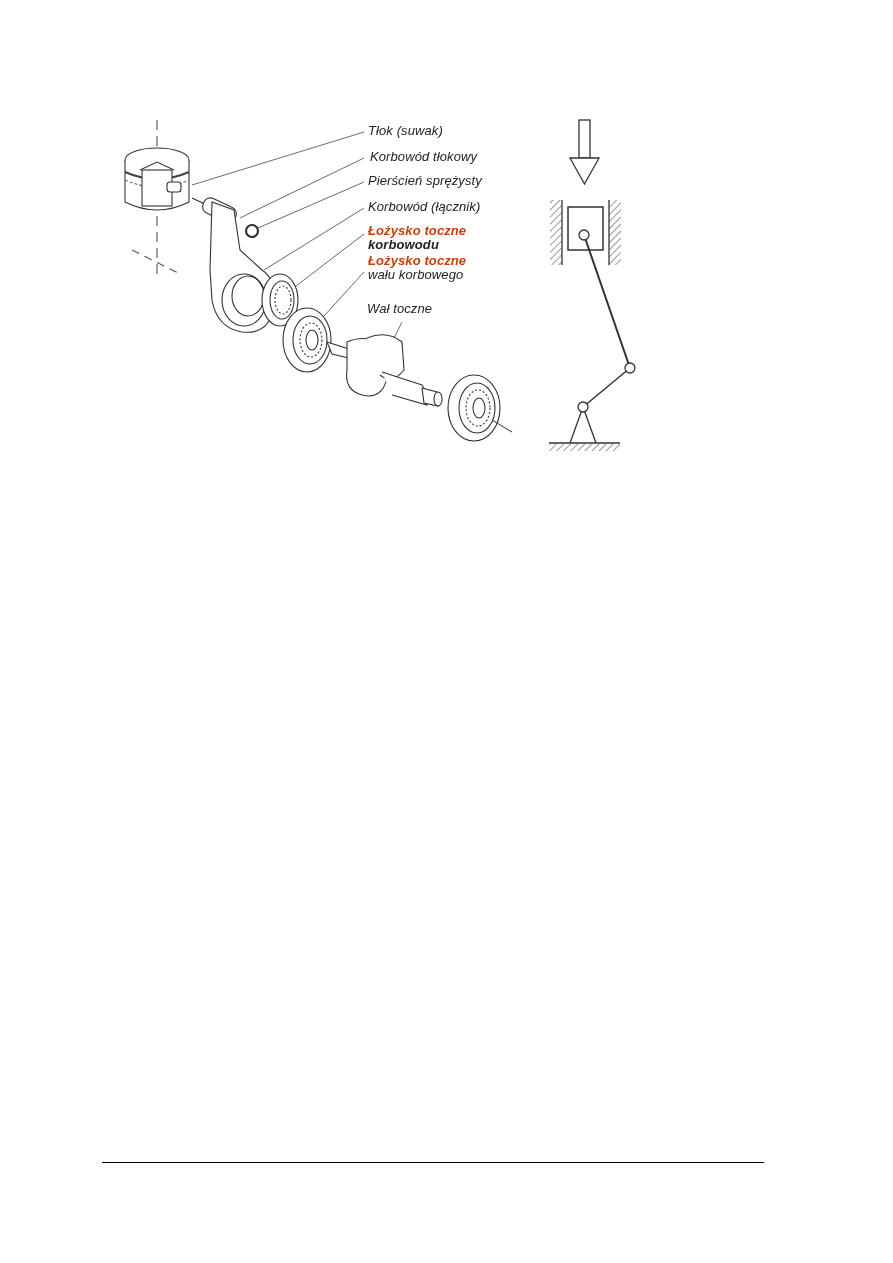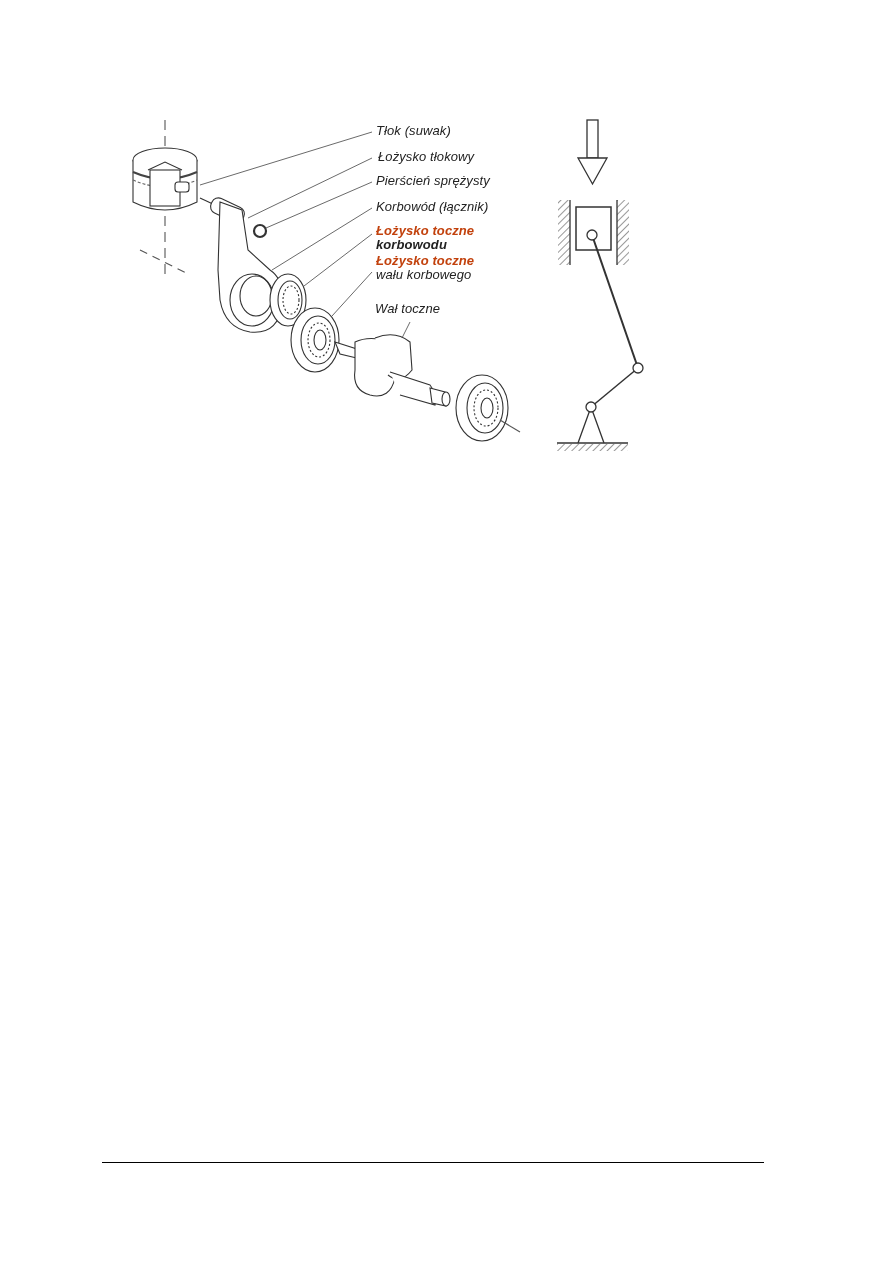--- a/index.html
+++ b/index.html
@@ -1,18 +1,18 @@
 <!DOCTYPE html>
 <html><head>
 <meta charset="utf-8">
 <style>
   html, body { margin: 0; padding: 0; background: #ffffff; }
   body { width: 893px; height: 1263px; position: relative; overflow: hidden;
          font-family: "Liberation Sans", sans-serif; color: #1a1a1a; }
-  .figure { position: absolute; left: 120px; top: 110px; width: 540px; height: 350px; }
+  .figure { position: absolute; left: 112px; top: 110px; width: 540px; height: 350px; }
   .figure svg { position: absolute; left: 0; top: 0; }
   .label { position: absolute; font-style: italic; font-size: 13px; line-height: 14px;
            color: #222; white-space: nowrap; letter-spacing: 0.1px; }
   .label.bold { font-weight: bold; color: #c2410c; }
   .footer-rule { position: absolute; left: 102px; top: 1162px; width: 662px; height: 0;
                  border-top: 1.5px solid #000; }
 </style>
 </head>
 <body>
 
@@ -78,21 +78,21 @@
       <line x1="128" y1="108" x2="252" y2="48" stroke="#444" stroke-width="0.8"></line>
       <line x1="146" y1="118" x2="252" y2="72" stroke="#444" stroke-width="0.8"></line>
       <line x1="152" y1="160" x2="252" y2="98" stroke="#444" stroke-width="0.8"></line>
       <line x1="184" y1="176" x2="252" y2="124" stroke="#444" stroke-width="0.8"></line>
       <line x1="212" y1="206" x2="252" y2="162" stroke="#444" stroke-width="0.8"></line>
       <line x1="282" y1="228" x2="290" y2="212" stroke="#444" stroke-width="0.8"></line>
     </g>
   </svg>
 
   <div class="label" style="left:256px; top:14px;">Tłok (suwak)</div>
-  <div class="label" style="left:258px; top:40px;">Łożysko tłokowy</div>
+  <div class="label" style="left:258px; top:40px;">Korbowód tłokowy</div>
   <div class="label" style="left:256px; top:64px;">Pierścień sprężysty</div>
   <div class="label" style="left:256px; top:90px;">Korbowód (łącznik)</div>
   <div class="label bold" style="left:256px; top:114px;">Łożysko toczne</div>
   <div class="label" style="left:256px; top:128px;font-weight:bold;">korbowodu</div>
   <div class="label bold" style="left:256px; top:144px;">Łożysko toczne</div>
   <div class="label" style="left:256px; top:158px;">wału korbowego</div>
   <div class="label" style="left:255px; top:192px;">Wał toczne</div>
 
   <svg width="540" height="350" viewBox="0 0 540 350" style="pointer-events:none;">
     <defs>

